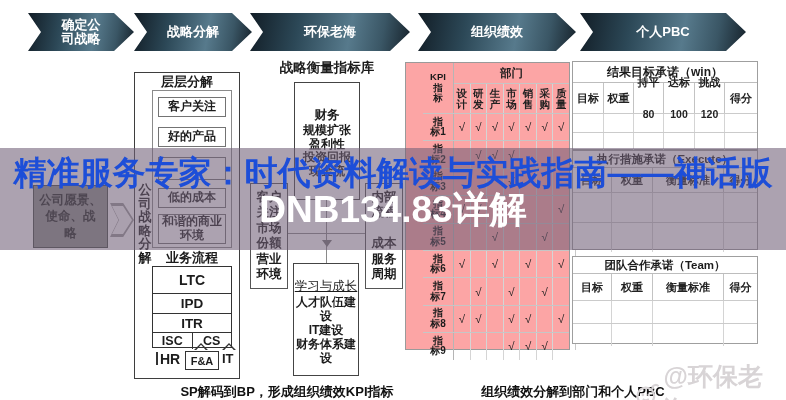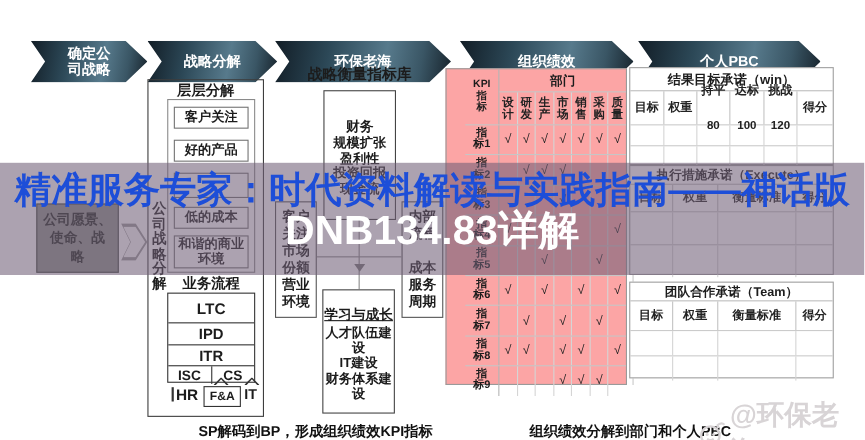--- a/index.html
+++ b/index.html
@@ -4,21 +4,21 @@
 <style>
   html,body{margin:0;padding:0;background:#fff;}
   #canvas{position:relative;width:786px;height:400px;background:#fff;overflow:hidden;
           font-family:"Liberation Sans","DejaVu Sans",sans-serif;color:#1c1c1c;}
   .abs{position:absolute;box-sizing:border-box;}
   .pre{white-space:pre-line;}
   .ctr{display:flex;align-items:center;justify-content:center;text-align:center;}
   
   .arrow{clip-path:polygon(0 0,calc(100% - 20px) 0,100% 50%,calc(100% - 20px) 100%,0 100%,13px 50%);
          background:linear-gradient(100deg,#121d26 0%,#2c4857 30%,#577a8c 62%,#3a5665 82%,#16222b 100%);
-         color:#fff;font-weight:bold;font-size:13px;line-height:1.1;margin-top:24px;}
+         color:#fff;font-weight:bold;font-size:13px;line-height:1.1;}
   
   .dbox{border:1.5px solid #3e3e3e;background:#fff;font-weight:bold;}
   .lbox{border:1px solid #737373;background:#fff;font-weight:bold;font-size:12px;line-height:1.15;}
   .thin{border:1px solid #8a8a8a;}
   .title{font-weight:bold;font-size:13px;}
   
   .prow{border-top:1px solid #333;display:flex;align-items:center;justify-content:center;font-weight:bold;}
   .caret{width:14px;height:7px;background:#333;clip-path:polygon(0 100%,50% 0,100% 100%,84% 100%,50% 26%,16% 100%);}
   
   #kpi{border:1px solid #9a9a9a;background:#fca5a5;font-size:11px;padding-left:17px;}
@@ -158,21 +158,21 @@
   <div class="abs ctr pre" style="left:365px;top:183px;width:38px;height:106px;border:1.2px solid #555;background:#fff;font-size:12.5px;font-weight:bold;line-height:15.5px;"><span class="pre">内部
 流程
 
 成本
 服务
 周期</span></div>
   <div class="abs vline" style="left:326px;top:200px;height:63px;"></div>
   <div class="abs hline" style="left:288px;top:233px;width:77px;"></div>
   <div class="abs arrdown" style="left:322px;top:240px;"></div>
   <div class="abs" style="left:293px;top:263px;width:66px;height:113px;border:1.3px solid #444;background:#fff;text-align:center;">
-    <div style="margin-top:14px;font-weight:bold;font-size:12.5px;text-decoration:underline;">学习与成长</div>
+    <div style="margin-top:14px;font-weight:normal;font-size:12.5px;text-decoration:underline;">学习与成长</div>
     <div class="pre" style="font-size:12px;font-weight:bold;line-height:14px;word-break:break-all;padding:0 2px;">人才队伍建设
 IT建设
 财务体系建设</div>
   </div>
 
   <div id="kpi" class="abs" style="left:405px;top:62px;width:165px;height:288px;">
     <div style="display:flex;height:50px;">
       <div class="klabel" style="height:100%;font-size:9.5px;"><span class="pre">KPI
 指
 标</span></div>

